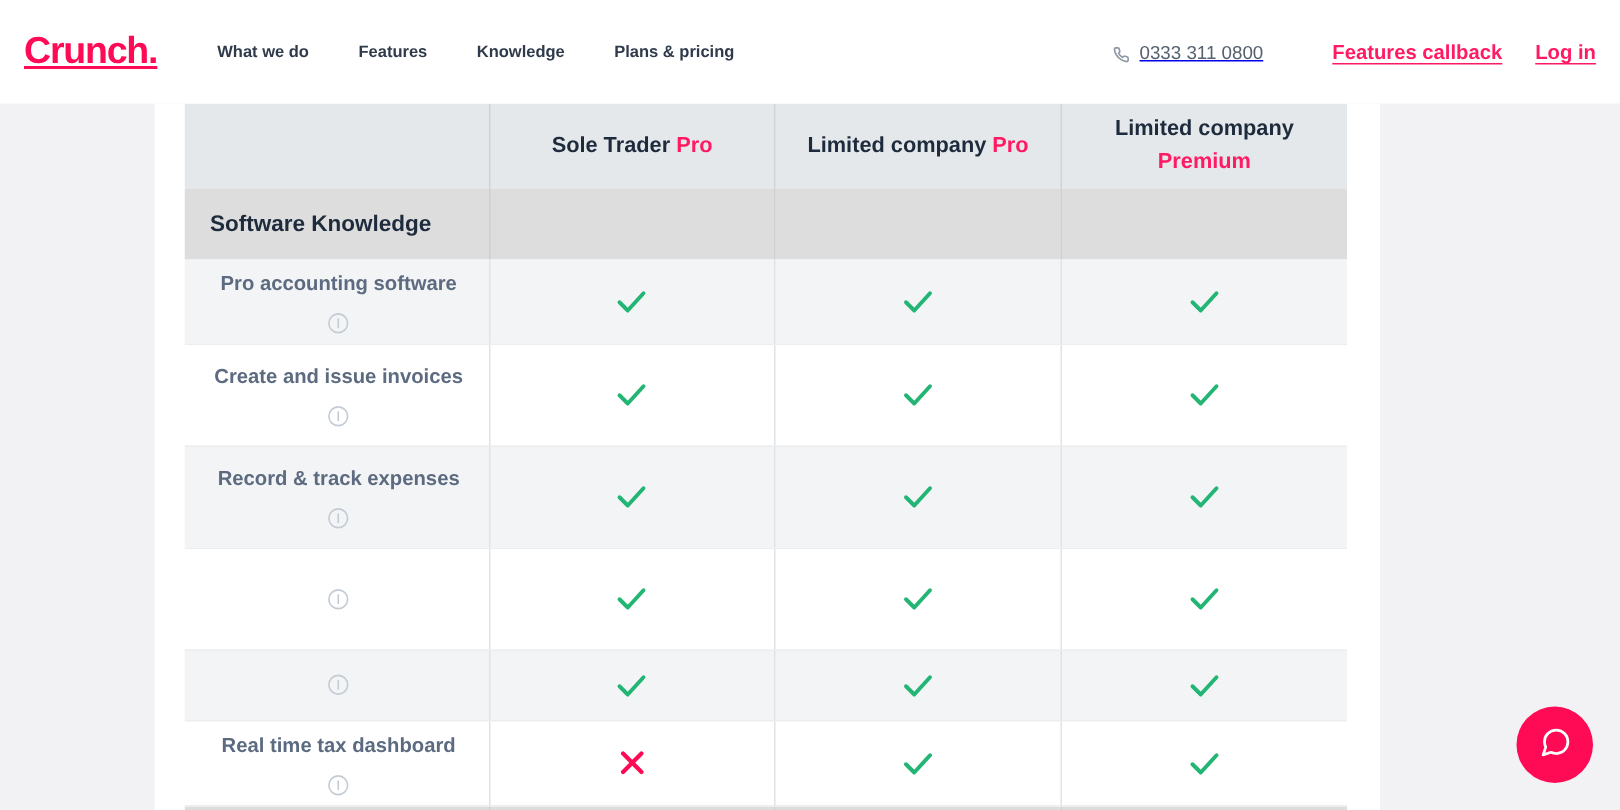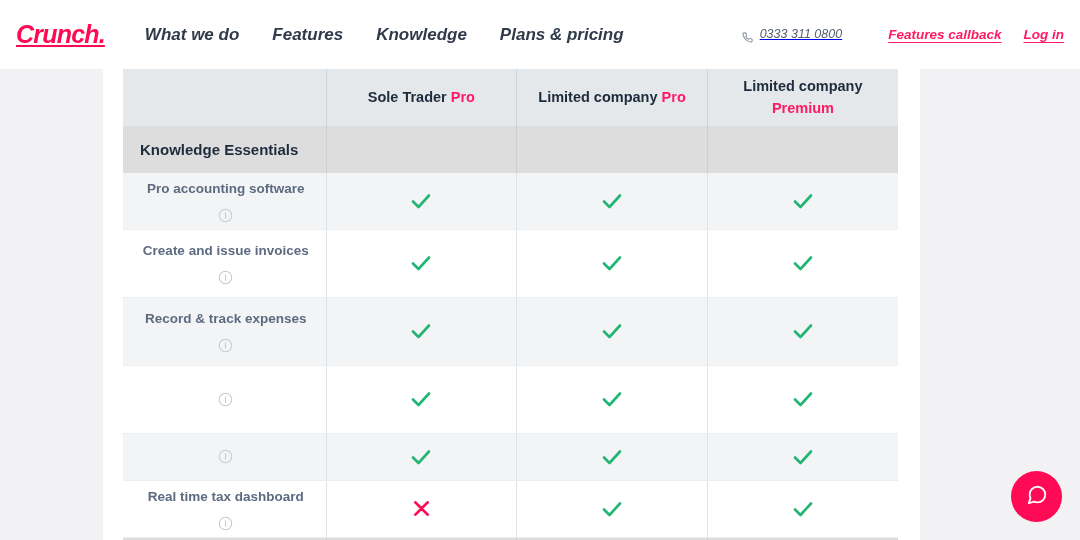--- a/index.html
+++ b/index.html
@@ -19,52 +19,51 @@
   
   .navbar {
     position: absolute;
     top: 0; left: 0;
     width: 1080px;
     height: 69px;
     background: #ffffff;
     display: flex;
     align-items: center;
     z-index: 20;
-    font-style: italic;
   }
 
   .logo {
     margin-left: 16px;
     font-size: 25px;
     font-weight: bold;
     color: #ff0a54;
     letter-spacing: -0.8px;
     line-height: 1;
   }
 
   .nav-links {
     display: flex;
     align-items: center;
     margin-left: 40px;
     gap: 33px;
   }
 
   .nav-link {
-    font-size: 17px;
+    font-size: 11px;
     font-weight: bold;
     color: #2f3a4a;
     text-decoration: none;
     white-space: nowrap;
   }
 
   .nav-right {
     margin-left: auto;
     margin-right: 16px;
     display: flex;
-    align-items: flex-start;
+    align-items: center;
   }
 
   .phone-block {
     display: flex;
     align-items: center;
     gap: 7px;
     margin-right: 46px;
   }
 
   .phone-icon {
@@ -272,21 +271,21 @@
             <span class="tier">Premium</span>
           </div>
         </th>
       </tr>
     </thead>
 
     <tbody>
 
       <tr>
         <td class="section-cell">
-          <span class="section-title">Knowledge Essentials</span>
+          <span class="section-title">Software Knowledge</span>
         </td>
         <td class="section-cell"></td>
         <td class="section-cell"></td>
         <td class="section-cell"></td>
       </tr>
 
     <tr class="frow alt short">
           <td class="feature-cell">
             <div class="feature-inner">
               <span class="feature-label">Pro accounting software</span>

